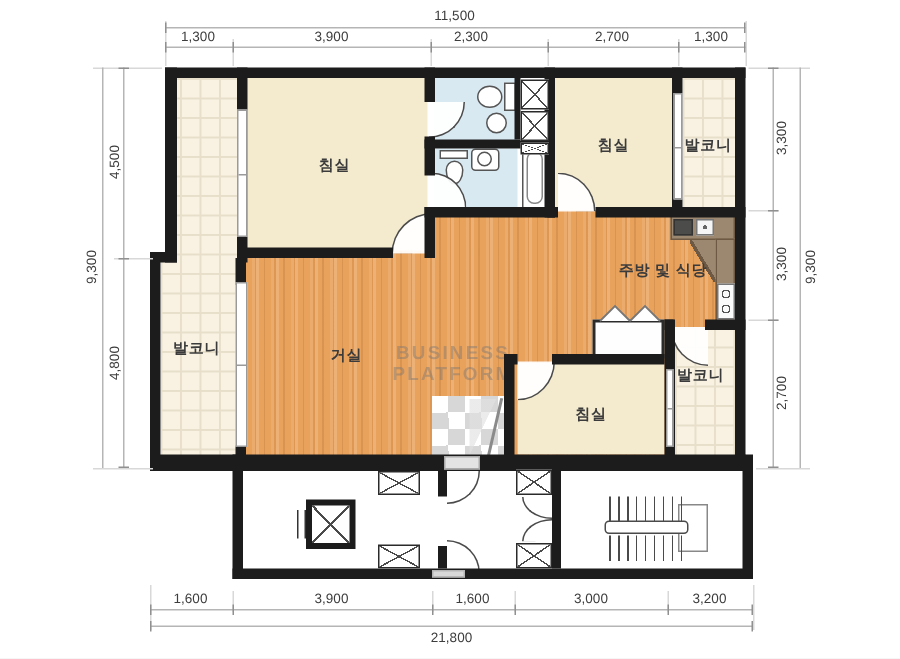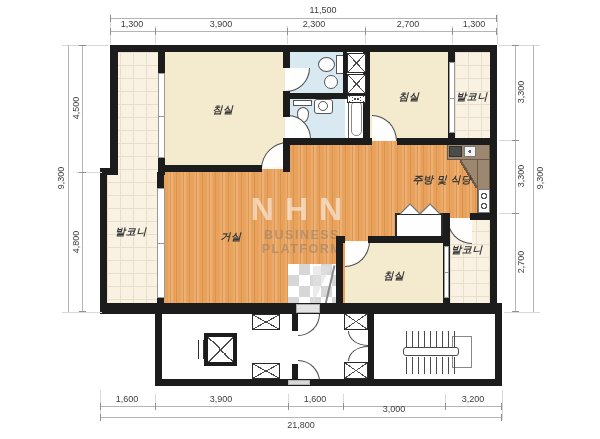--- a/index.html
+++ b/index.html
@@ -17,21 +17,21 @@
   .window{position:absolute;background:#fff;border:1px solid #9a9a9a;box-sizing:border-box;}
   .window.v::after{content:"";position:absolute;left:0;right:0;top:50%;height:1px;background:#9a9a9a;}
   .xbox{position:absolute;background-color:#fff;border:1.5px solid #2a2a2a;box-sizing:border-box;
     background-image:linear-gradient(to top right,transparent 48%,#4a4a4a 48%,#4a4a4a 52%,transparent 52%),
                      linear-gradient(to bottom right,transparent 48%,#4a4a4a 48%,#4a4a4a 52%,transparent 52%);}
   .door{position:absolute;background:rgba(255,255,255,.93);box-sizing:border-box;}
   .door.tl{border-top-left-radius:100%;border-top:1.5px solid #4a4a4a;border-left:1.5px solid #4a4a4a;}
   .door.tr{border-top-right-radius:100%;border-top:1.5px solid #4a4a4a;border-right:1.5px solid #4a4a4a;}
   .door.bl{border-bottom-left-radius:100%;border-bottom:1.5px solid #4a4a4a;border-left:1.5px solid #4a4a4a;}
   .door.br{border-bottom-right-radius:100%;border-bottom:1.5px solid #4a4a4a;border-right:1.5px solid #4a4a4a;}
-  .label{position:absolute;font-size:10px;color:#3b3b3b;white-space:nowrap;transform:translate(-50%,-50%);font-weight:bold;letter-spacing:0.5px;font-style:italic;}
+  .label{position:absolute;font-size:10px;color:#3b3b3b;white-space:nowrap;transform:translate(-50%,-50%);font-weight:bold;letter-spacing:0.5px;}
   .dimlabel{position:absolute;font-size:9px;color:#3d3d3d;white-space:nowrap;transform:translate(-50%,-50%);}
   .dimlabel.vert{transform:translate(-50%,-50%) rotate(-90deg);}
   .dimline{position:absolute;background:#b5b5b5;}
   .tick{position:absolute;background:#909090;}
   .ext{position:absolute;background:#d8d8d8;}
   .fixture{position:absolute;background:#fff;border:1px solid #555;box-sizing:border-box;}
   .counter{position:absolute;background:#9c8870;border:1px solid #6e5a44;box-sizing:border-box;}
   .wm-logo{position:absolute;font-size:32px;font-weight:bold;letter-spacing:11px;color:rgba(255,255,255,.52);text-align:center;}
   .wm-sub{position:absolute;font-size:12.5px;font-weight:bold;letter-spacing:1.5px;color:rgba(115,115,115,.42);text-align:center;}
 </style>
@@ -45,21 +45,20 @@
   <div class="tile" style="left:107px;top:52px;width:51px;height:252px;clip-path:polygon(21.6% 0,100% 0,100% 100%,0 100%,0 47.6%,21.6% 47.6%);"></div>
   <div class="blue" style="left:289px;top:52px;width:56px;height:43px;"></div>
   <div class="blue" style="left:289px;top:99px;width:56px;height:41px;"></div>
   <div class="cream" style="left:368px;top:52px;width:82px;height:88px;"></div>
   <div class="tile" style="left:455px;top:52px;width:35px;height:88px;"></div>
   <div class="tile" style="left:450px;top:218px;width:40px;height:87px;"></div>
   <div class="cream" style="left:345px;top:242px;width:98px;height:61px;"></div>
   <div class="checker" style="left:288px;top:264px;width:48px;height:40px;"></div>
   <div class="abs" style="left:162px;top:314px;width:333px;height:65px;background:#fff;"></div>
 
-  <div class="wm-logo" style="left:232px;top:191px;width:140px;">NHN</div>
   <div class="wm-sub" style="left:228px;top:228px;width:148px;">BUSINESS PLATFORM</div>
 
   <div class="counter" style="left:447px;top:143px;width:43px;height:17px;"></div>
   <div class="counter" style="left:477px;top:159px;width:13px;height:55px;"></div>
   <div class="abs" style="left:460px;top:160px;width:17px;height:28px;background:linear-gradient(to top right,transparent 46%,#6e5a44 46%,#6e5a44 54%,#9c8870 54%);"></div>
   <div class="abs" style="left:449px;top:146px;width:13px;height:11px;background:#4c4c4a;border:1px solid #333;box-sizing:border-box;"></div>
   <div class="abs" style="left:464px;top:146px;width:12px;height:11px;background:#f5f5f5 radial-gradient(circle at 50% 50%, #666 0 1.5px, transparent 1.5px);border:1px solid #777;box-sizing:border-box;"></div>
   <div class="abs" style="left:478px;top:189px;width:12px;height:24px;background-color:#fafafa;border:1px solid #777;box-sizing:border-box;
     background-image:radial-gradient(circle at 5px 6px, transparent 2px, #555 2px 3px, transparent 3px),radial-gradient(circle at 5px 16px, transparent 2px, #555 2px 3px, transparent 3px);"></div>
 
@@ -160,21 +159,21 @@
 
   <div class="ext" style="left:110px;top:14px;width:1px;height:30px;"></div>
   <div class="ext" style="left:155px;top:26px;width:1px;height:18px;"></div>
   <div class="ext" style="left:287px;top:26px;width:1px;height:18px;"></div>
   <div class="ext" style="left:365px;top:26px;width:1px;height:18px;"></div>
   <div class="ext" style="left:452px;top:26px;width:1px;height:18px;"></div>
   <div class="ext" style="left:497px;top:14px;width:1px;height:30px;"></div>
   <div class="dimline" style="left:110px;top:18px;width:387px;height:1px;"></div>
   <div class="tick" style="left:110px;top:15px;width:1px;height:7px;"></div>
   <div class="tick" style="left:496px;top:15px;width:1px;height:7px;"></div>
-  <div class="dimlabel" style="left:303px;top:10px;margin-left:20px;">11,500</div>
+  <div class="dimlabel" style="left:303px;top:10px;">11,500</div>
   <div class="dimline" style="left:110px;top:31px;width:387px;height:1px;"></div>
   <div class="tick" style="left:110px;top:28px;width:1px;height:7px;"></div>
   <div class="tick" style="left:155px;top:28px;width:1px;height:7px;"></div>
   <div class="tick" style="left:287px;top:28px;width:1px;height:7px;"></div>
   <div class="tick" style="left:365px;top:28px;width:1px;height:7px;"></div>
   <div class="tick" style="left:452px;top:28px;width:1px;height:7px;"></div>
   <div class="tick" style="left:496px;top:28px;width:1px;height:7px;"></div>
   <div class="dimlabel" style="left:132px;top:24px;">1,300</div>
   <div class="dimlabel" style="left:221px;top:24px;">3,900</div>
   <div class="dimlabel" style="left:314px;top:24px;">2,300</div>
@@ -190,21 +189,21 @@
   <div class="dimline" style="left:100px;top:406px;width:402px;height:1px;"></div>
   <div class="tick" style="left:100px;top:403px;width:1px;height:7px;"></div>
   <div class="tick" style="left:155px;top:403px;width:1px;height:7px;"></div>
   <div class="tick" style="left:288px;top:403px;width:1px;height:7px;"></div>
   <div class="tick" style="left:343px;top:403px;width:1px;height:7px;"></div>
   <div class="tick" style="left:445px;top:403px;width:1px;height:7px;"></div>
   <div class="tick" style="left:501px;top:403px;width:1px;height:7px;"></div>
   <div class="dimlabel" style="left:127px;top:399px;">1,600</div>
   <div class="dimlabel" style="left:221px;top:399px;">3,900</div>
   <div class="dimlabel" style="left:315px;top:399px;">1,600</div>
-  <div class="dimlabel" style="left:394px;top:409px;">3,000</div>
+  <div class="dimlabel" style="left:394px;top:399px;">3,000</div>
   <div class="dimlabel" style="left:473px;top:399px;">3,200</div>
   <div class="dimline" style="left:100px;top:417px;width:402px;height:1px;"></div>
   <div class="tick" style="left:100px;top:414px;width:1px;height:7px;"></div>
   <div class="tick" style="left:501px;top:414px;width:1px;height:7px;"></div>
   <div class="dimlabel" style="left:301px;top:425px;">21,800</div>
 
   <div class="ext" style="left:62px;top:45px;width:46px;height:1px;"></div>
   <div class="ext" style="left:76px;top:172px;width:26px;height:1px;"></div>
   <div class="ext" style="left:62px;top:312px;width:40px;height:1px;"></div>
   <div class="dimline" style="left:68px;top:45px;width:1px;height:267px;"></div>

